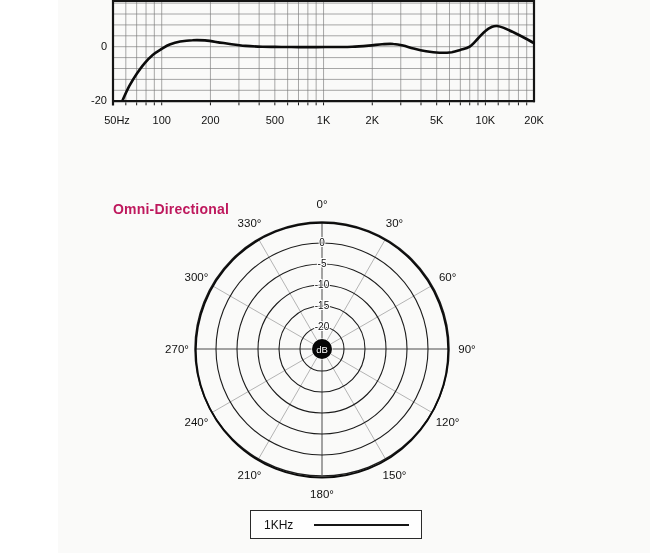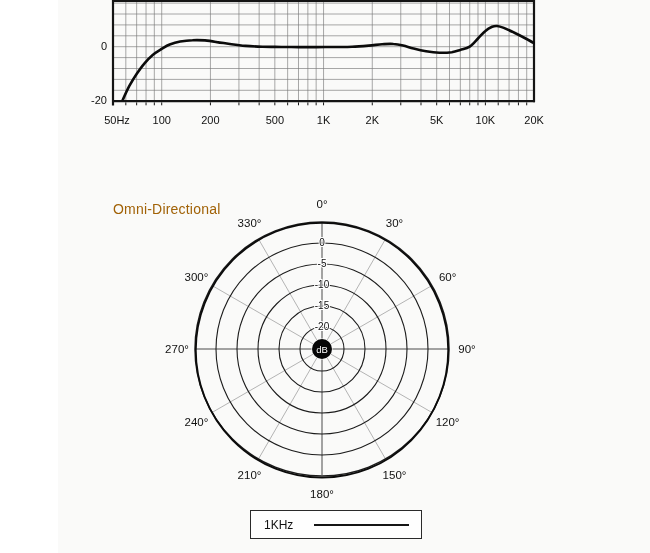--- a/index.html
+++ b/index.html
@@ -1,21 +1,21 @@
 <!DOCTYPE html>
 <html><head>
 <meta charset="utf-8">
 <style>
   html,body{margin:0;padding:0;background:#ffffff;}
   .page{position:relative;width:650px;height:553px;background:#ffffff;overflow:hidden;
         font-family:"Liberation Sans",sans-serif;}
   .scan-bg{position:absolute;left:58px;top:0;width:592px;height:553px;background:#fafaf9;}
   svg{position:absolute;left:0;top:0;}
-  .polar-title{position:absolute;left:113px;top:201px;font-size:14px;font-weight:normal;
-        color:#a16207;letter-spacing:.2px;}
+  .polar-title{position:absolute;left:113px;top:201px;font-size:14px;font-weight:bold;
+        color:#be185d;letter-spacing:.2px;}
   .legend{position:absolute;left:250px;top:510px;width:145px;height:27px;
         border:1.5px solid #2a2a2a;background:#fefefe;display:flex;align-items:center;
         padding:0 12px 0 13px;box-sizing:content-box;}
   .legend-label{font-size:12px;color:#111;margin-right:21px;}
   .legend-line{flex:1;height:2px;background:#151515;}
 </style>
 </head>
 <body>
 
 <div class="page">

